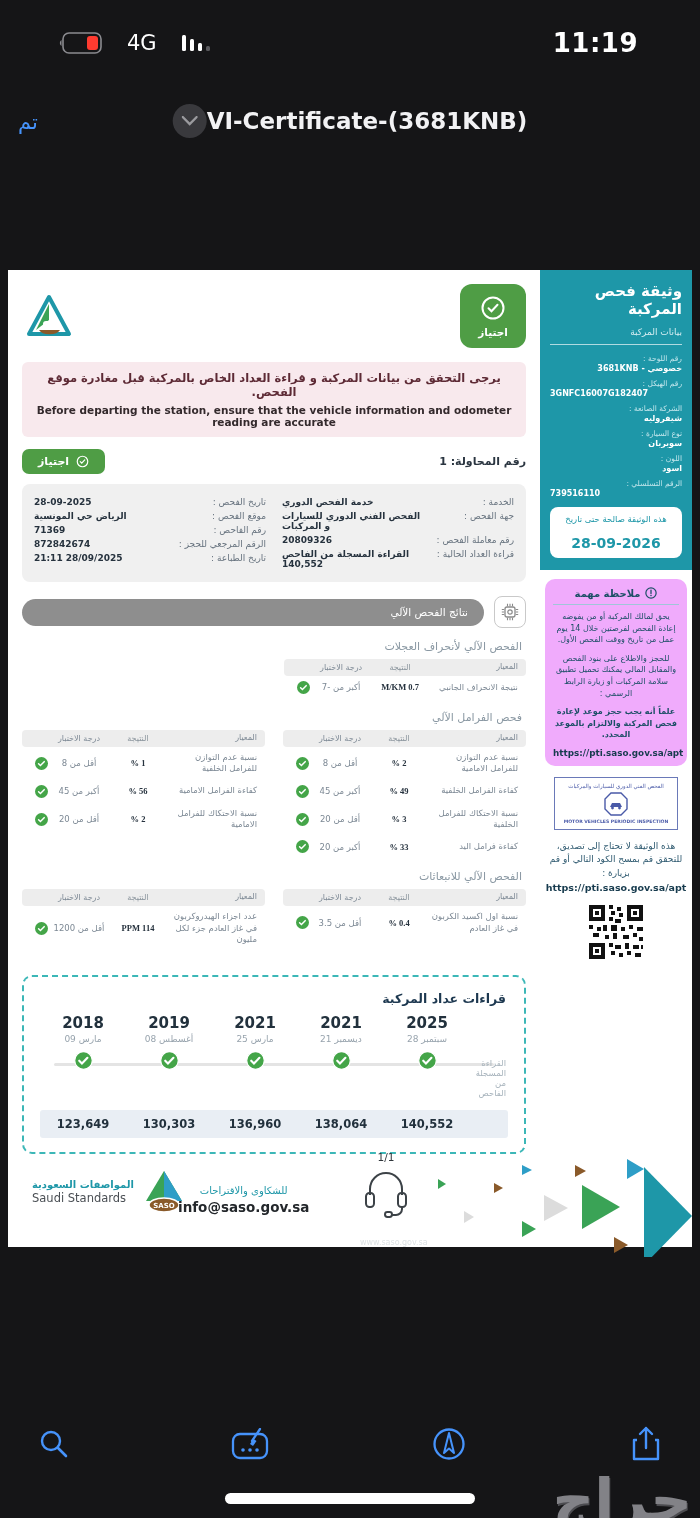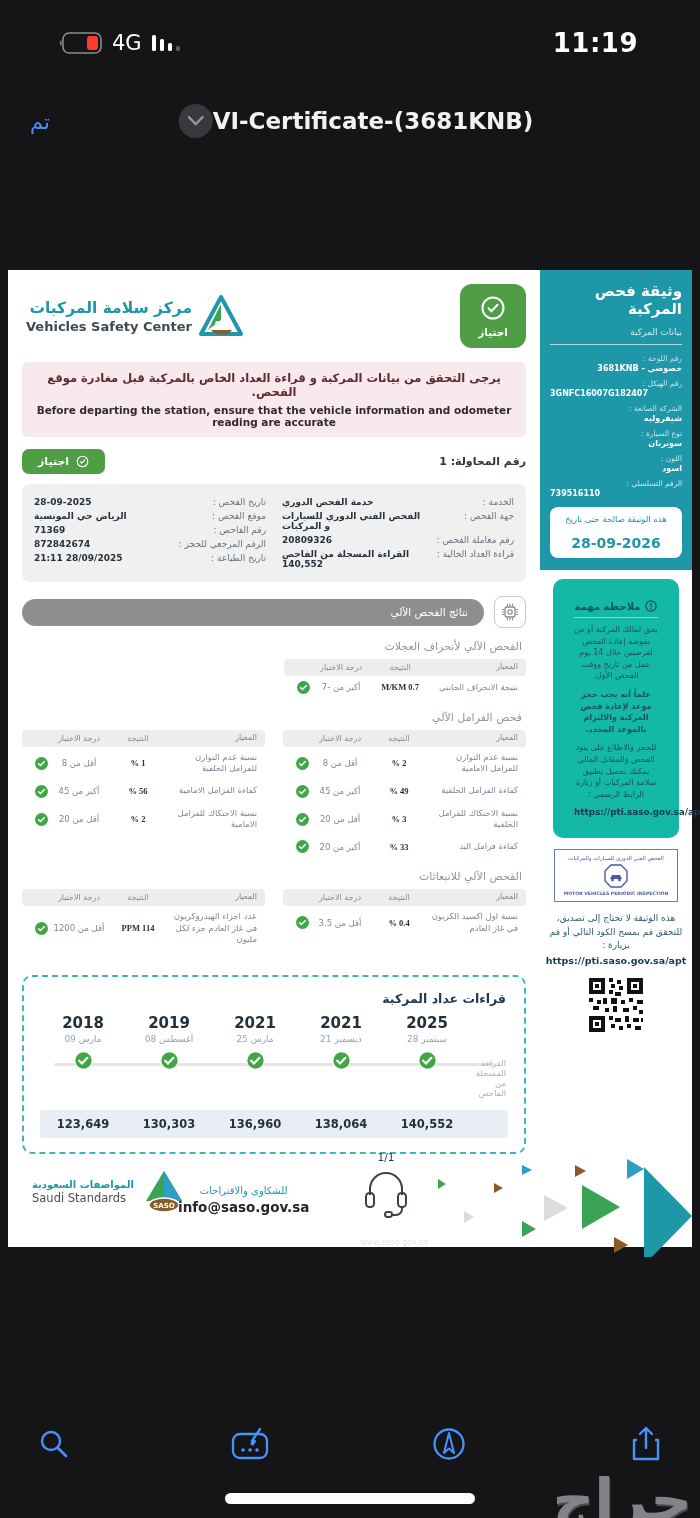--- a/index.html
+++ b/index.html
@@ -1,25 +1,25 @@
 <!DOCTYPE html>
 <html><head>
 <meta charset="utf-8">
 <style>
   html,body{margin:0;padding:0;background:#0e0e10;}
   .screen{position:relative;width:700px;height:1518px;background:#151517;overflow:hidden;
           font-family:"DejaVu Sans",sans-serif;}
   
   .statusbar{position:absolute;top:20px;left:0;right:0;height:46px;display:flex;
              justify-content:space-between;align-items:center;padding:0 62px 0 58px;color:#fff;}
-  .sb-left{display:flex;align-items:center;gap:10px;}
+  .sb-left{display:flex;align-items:center;gap:25px;}
   .net{font-size:21px;color:#fff;}
   .time{font-size:26px;font-weight:bold;letter-spacing:.5px;}
   
-  .navbar{position:absolute;top:100px;left:12px;right:0;height:52px;}
+  .navbar{position:absolute;top:100px;left:0;right:0;height:52px;}
   .done{position:absolute;left:18px;top:10px;color:#4693fb;font-size:21px;cursor:pointer;}
   .nav-center{position:absolute;left:50%;transform:translateX(-50%);top:4px;display:flex;
               align-items:center;gap:0;white-space:nowrap;}
   .chev{width:34px;height:34px;border-radius:50%;background:#39393d;display:flex;
         align-items:center;justify-content:center;flex:0 0 auto;}
   .nav-title{color:#f2f2f4;font-size:23px;font-weight:bold;}
   
   .page{position:absolute;left:8px;top:270px;width:684px;height:977px;background:#ffffff;}
   .main{position:absolute;left:0;top:0;right:152px;padding:14px 14px 0 14px;direction:rtl;}
   
@@ -85,21 +85,21 @@
   .sb-teal{background:#1e97a8;padding:12px 10px 12px;}
   .sb-title{color:#fff;font-weight:bold;font-size:15px;}
   .sb-sub{color:#d6eef2;font-size:9px;margin-top:9px;}
   .sb-divider{border-top:1px solid rgba(255,255,255,.65);margin:7px 0 9px;}
   .sb-field{margin-bottom:6px;}
   .sb-label{color:#c2e6ec;font-size:7.5px;}
   .sb-value{color:#fff;font-weight:bold;font-size:8px;margin-top:1px;}
   .sb-chip{background:#fff;border-radius:8px;padding:7px 8px;text-align:center;margin-top:9px;}
   .sb-chip-text{color:#1e97a8;font-size:8.5px;}
   .sb-chip-date{color:#1e97a8;font-weight:bold;font-size:14px;margin-top:11px;direction:ltr;}
-  .sb-note{background:#14b8a6;border-radius:10px;margin:9px 13px 0;padding:21px;color:#1c4f66;}
+  .sb-note{background:#f0abfc;border-radius:10px;margin:9px 5px 0;padding:8px;color:#1c4f66;}
   .sb-note-h{display:flex;align-items:center;justify-content:center;gap:5px;font-weight:bold;
              font-size:10px;border-bottom:1px solid #9fc6d8;padding-bottom:5px;margin-bottom:6px;}
   .sb-p{font-size:8px;line-height:1.45;text-align:center;margin:0 0 7px;}
   .sb-bold{font-weight:bold;}
   .sb-link{font-weight:bold;font-size:8.8px;direction:ltr;text-align:center;color:#173b4e;margin-top:2px;}
   .sb-stamp{background:#fff;border:1px solid #6a79b8;margin:11px auto 0;width:114px;padding:5px 4px;
             text-align:center;}
   .stamp-ar{color:#4a5aa8;font-size:5.5px;}
   .stamp-en{color:#4a5aa8;font-size:4.6px;font-weight:bold;margin-top:2px;}
   .sb-verify{font-size:9px;color:#2f5a70;text-align:center;margin:10px 6px 0;line-height:1.5;}
@@ -172,24 +172,20 @@
         <div class="badge">
           <span>
             <svg width="26" height="26" viewBox="0 0 26 26">
                 <circle cx="13" cy="13" r="10.5" fill="none" stroke="#fff" stroke-width="2"></circle>
                 <path d="M8.5 13.2 l3 3 6-6.4" fill="none" stroke="#fff" stroke-width="2" stroke-linecap="round"></path>
               </svg>
           </span>
           <span>اجتياز</span>
         </div>
         <div class="org">
-          <div class="org-text">
-            <span class="org-ar">مركز سلامة المركبات</span>
-            <span class="org-en">Vehicles Safety Center</span>
-          </div>
           <span>
             <svg width="46" height="44" viewBox="0 0 46 44">
               <path d="M23 3 L43 40 L3 40 Z" fill="none" stroke="#1e97a8" stroke-width="4" stroke-linejoin="round"></path>
               <path d="M23 10 L23 26 L10 36 Z" fill="#3aa356"></path>
               <path d="M13 36 a11 6 0 0 0 21 0 z" fill="#8a5a2a"></path>
               <rect x="17" y="27" width="13" height="6" rx="3" fill="#fff"></rect>
             </svg>
           </span>
         </div>
       </div>
@@ -537,22 +533,22 @@
           <span>
             <svg width="12" height="12" viewBox="0 0 14 14">
                 <circle cx="7" cy="7" r="6" fill="none" stroke="#1c4f66" stroke-width="1.4"></circle>
                 <path d="M7 3.6v4" stroke="#1c4f66" stroke-width="1.5" stroke-linecap="round"></path>
                 <circle cx="7" cy="9.9" r=".9" fill="#1c4f66"></circle>
               </svg>
           </span>
           <span>ملاحظة مهمة</span>
         </div>
         <div class="sb-p">يحق لمالك المركبة أو من يفوضه إعادة الفحص لفرصتين خلال 14 يوم عمل من تاريخ ووقت الفحص الأول.</div>
+        <div class="sb-p">للحجز والاطلاع على بنود الفحص والمقابل المالي يمكنك تحميل تطبيق سلامة المركبات أو زيارة الرابط الرسمي :</div>
         <div class="sb-p sb-bold">علماً أنه يجب حجز موعد لإعادة فحص المركبة والالتزام بالموعد المحدد.</div>
-        <div class="sb-p">للحجز والاطلاع على بنود الفحص والمقابل المالي يمكنك تحميل تطبيق سلامة المركبات أو زيارة الرابط الرسمي :</div>
         <div class="sb-link">https://pti.saso.gov.sa/apt</div>
       </div>
 
       <div class="sb-stamp">
         <div class="stamp-ar">الفحص الفني الدوري للسيارات والمركبات</div>
         <span>
           <svg width="26" height="26" viewBox="0 0 26 26" style="margin:2px auto;">
             <polygon points="8,2 18,2 24,8 24,18 18,24 8,24 2,18 2,8" fill="none" stroke="#4a5aa8" stroke-width="1.4"></polygon>
             <path d="M7 16 l2-4 h8 l2 4 z" fill="#4a5aa8"></path>
             <circle cx="9.5" cy="17" r="1.4" fill="#4a5aa8"></circle>

